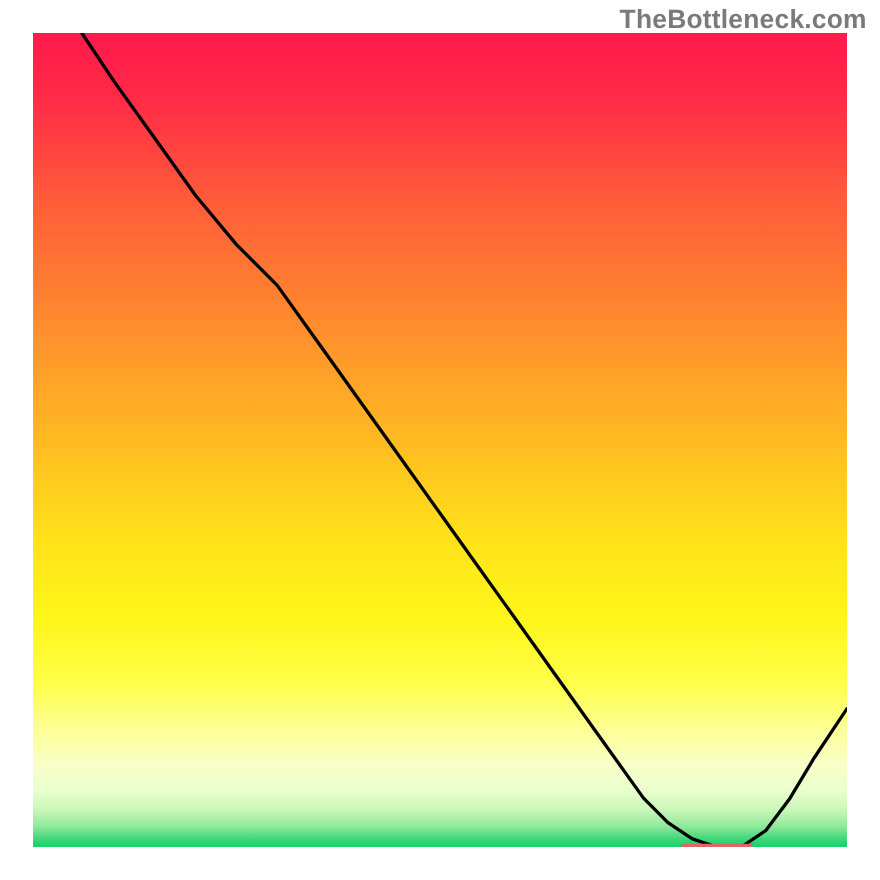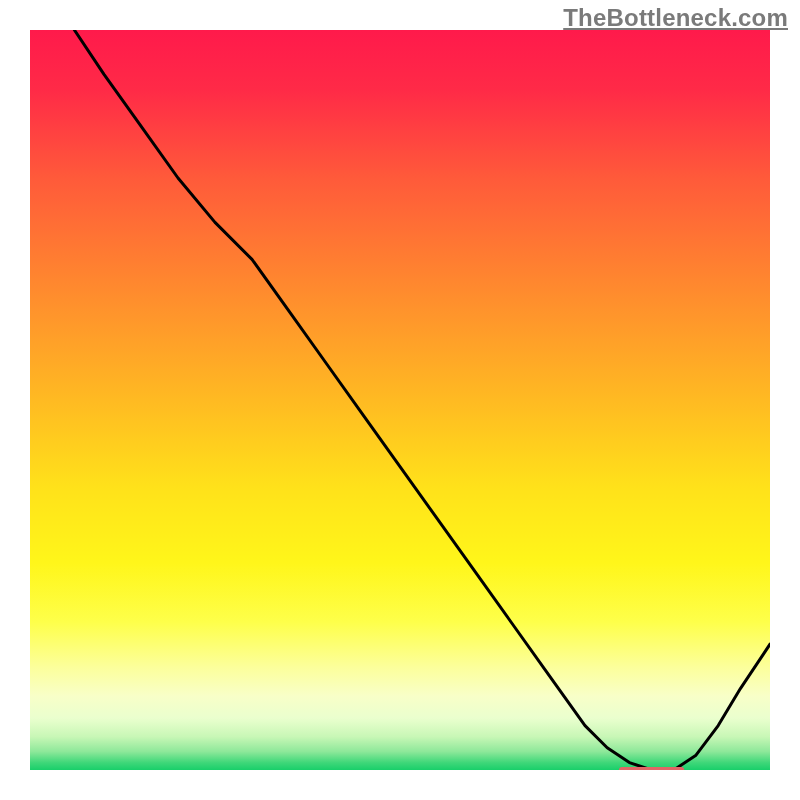--- a/index.html
+++ b/index.html
@@ -17,21 +17,20 @@
     height: 800px;
   }
   .watermark {
     position: absolute;
     top: 4px;
     right: 12px;
     font-size: 24px;
     font-weight: bold;
     color: #7a7a7a;
     letter-spacing: 0.2px;
-    text-decoration: underline;
   }
   .plot-area {
     position: absolute;
     left: 30px;
     top: 30px;
     width: 740px;
     height: 740px;
   }
   svg { display: block; }
 </style>

